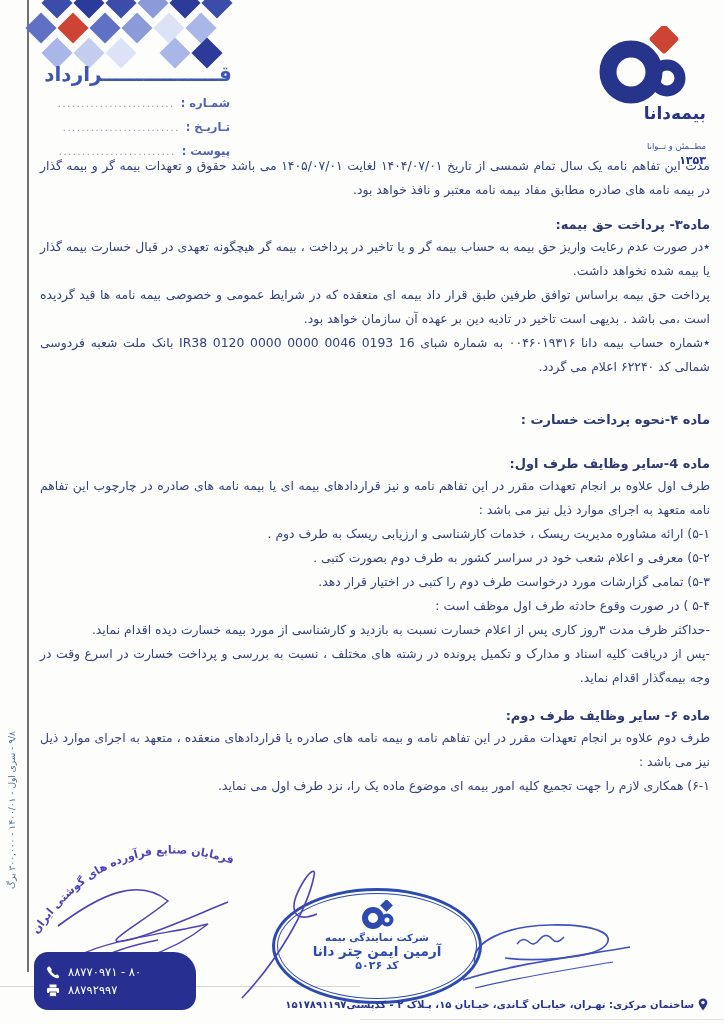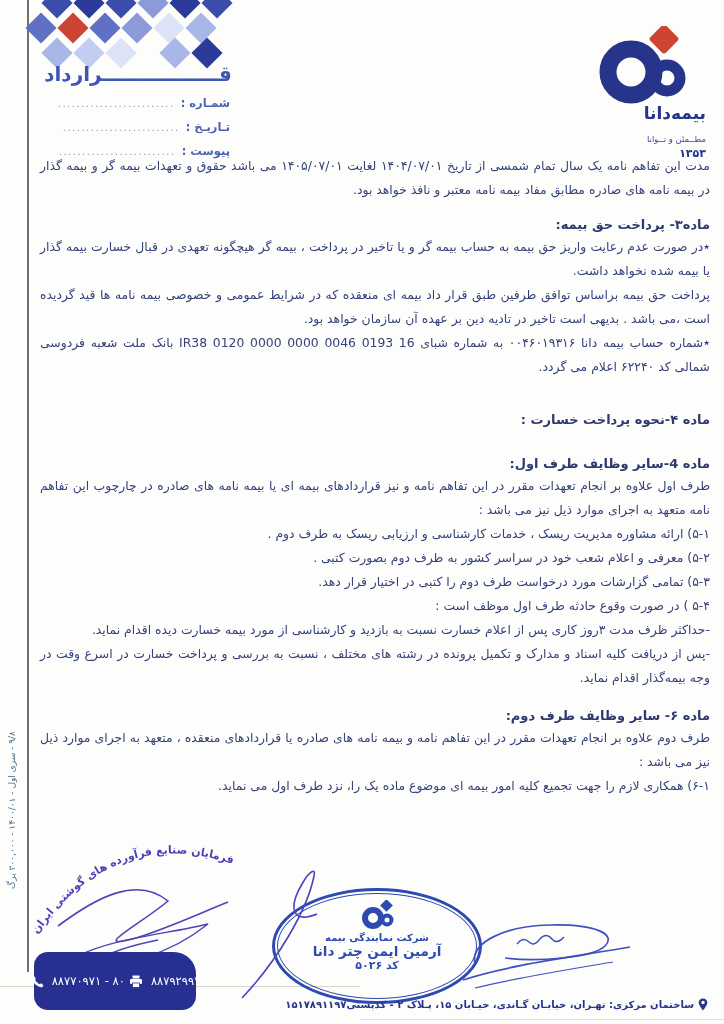--- a/index.html
+++ b/index.html
@@ -22,21 +22,21 @@
     font-size:20px;font-weight:bold;color:#3d55b4;text-align:center;white-space:nowrap;}
   .fields{position:absolute;left:40px;top:96px;width:190px;direction:rtl;}
   .field-row{display:flex;align-items:baseline;height:24px;direction:rtl;}
   .field-label{color:#4f63b5;font-size:11.5px;font-weight:bold;white-space:nowrap;}
   .field-dots{color:#8f9ab9;font-size:10px;letter-spacing:1.5px;overflow:hidden;white-space:nowrap;margin-right:6px;}
 
   
   .logo{position:absolute;right:18px;top:26px;width:126px;direction:rtl;}
   .logo .glyph{position:relative;width:100px;height:78px;margin:0 auto;}
   .logo .brand{font-size:17px;font-weight:bold;color:#27348b;line-height:1.1;}
-  .logo .tagline{font-size:8.5px;color:#3a4aa3;letter-spacing:1px;margin-top:11px;}
+  .logo .tagline{font-size:8.5px;color:#3a4aa3;letter-spacing:1px;margin-top:18px;}
   .logo .year{font-size:11px;color:#27348b;letter-spacing:2px;margin-top:3px;font-weight:bold;}
 
   
   .doc{position:absolute;top:154px;right:14px;left:40px;direction:rtl;}
   .doc h3{margin:0 0 3px;font-size:13px;color:#2e3a70;font-weight:bold;}
   .doc p{margin:0;font-size:12.4px;line-height:24px;text-align:justify;color:#35427b;}
   .doc p.item{text-align:right;}
   section.s3{margin-top:15px;}
   section.s4{margin-top:33px;}
   section.s5{margin-top:29px;}
@@ -55,21 +55,21 @@
   .stamp-center .inner{position:absolute;inset:0;text-align:center;color:#2d4ab0;direction:rtl;padding-top:12px;box-sizing:border-box;}
   .stamp-center .slogo{height:30px;position:relative;}
   .stamp-center .l1{font-size:10px;font-weight:bold;margin-top:2px;}
   .stamp-center .l2{font-size:13.5px;font-weight:bold;}
   .stamp-center .l3{font-size:11px;font-weight:bold;letter-spacing:2px;}
   .sig{position:absolute;}
 
   
   .contact{position:absolute;left:34px;top:952px;width:162px;height:58px;
     background:#272f91;border-radius:14px 22px 14px 14px;color:#ffffff;
-    display:flex;flex-direction:row;justify-content:center;gap:4px;padding:4px 12px;box-sizing:border-box;}
+    display:flex;flex-direction:column;justify-content:center;gap:4px;padding:4px 12px;box-sizing:border-box;}
   .contact .row{display:flex;align-items:center;gap:8px;direction:ltr;}
   .contact .num{font-size:11.5px;letter-spacing:2.5px;white-space:nowrap;}
   .contact .num.fax{letter-spacing:5px;}
   .address{position:absolute;right:16px;top:998px;direction:rtl;display:flex;align-items:center;gap:4px;
     font-size:10px;font-weight:bold;color:#27348b;white-space:nowrap;}
 </style>
 </head>
 <body>
 
 <div class="page">

